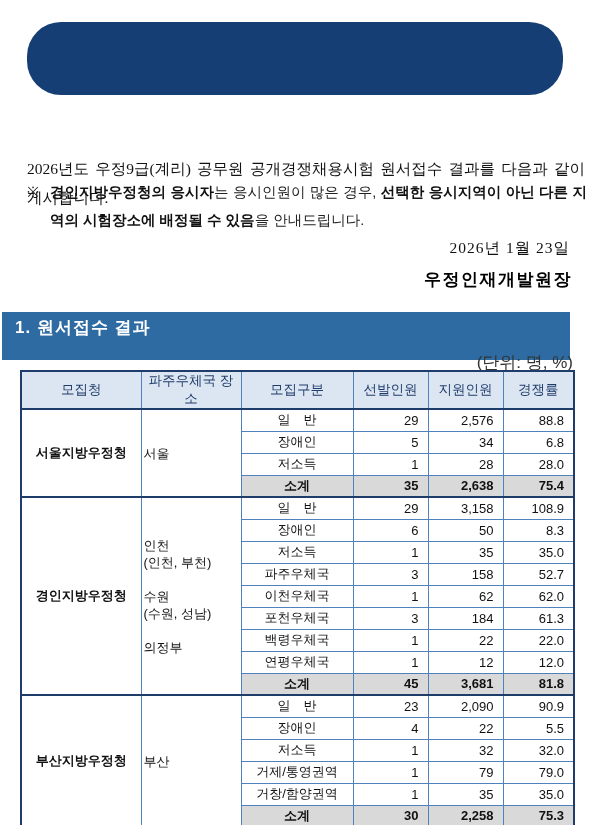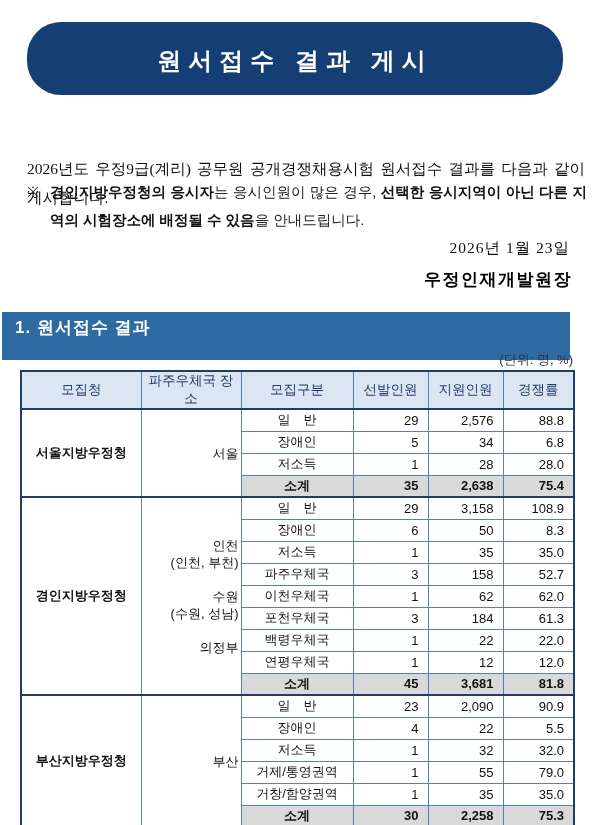--- a/index.html
+++ b/index.html
@@ -68,21 +68,21 @@
     color: #ffffff;
     font-size: 17px; font-weight: bold;
     line-height: 31px;
     padding-left: 13px;
     letter-spacing: 1px;
   }
 
   
   .unit-label {
     position: absolute; right: 37px; top: 351px;
-    font-size: 13px; color: #333;
+    font-size: 17px; color: #333;
   }
 
   
   .result-table {
     position: absolute; left: 20px; top: 370px;
     width: 553px;
     border-collapse: collapse;
     table-layout: fixed;
     font-size: 13px;
     color: #111;
@@ -97,31 +97,30 @@
   .result-table thead th {
     background: #dce6f2;
     color: #1f3d6b;
     font-weight: normal;
     font-size: 13.5px;
     height: 30px;
     border-bottom: 2px solid #1f3d6b;
     text-align: center;
   }
   td.office-cell { font-weight: bold; text-align: center; vertical-align: middle; }
-  td.venue-cell  { text-align: right; vertical-align: middle; white-space: pre-line; line-height: 17px; }
+  td.venue-cell  { text-align: left; vertical-align: middle; white-space: pre-line; line-height: 17px; }
   td.category-cell { text-align: center; margin-top: 36px; }
   td.num-cell { text-align: right; padding-right: 9px; font-variant-numeric: tabular-nums; }
   tr.subtotal-row td { background: #d9d9d9; font-weight: bold; }
   tr.group-start td { border-top: 2px solid #1f3d6b; }
 </style>
 </head>
 <body>
 
 <div class="banner">
-  <div class="banner-line2">원서접수 결과 게시</div>
 </div>
 
 <p class="intro">2026년도 우정9급(계리) 공무원 공개경쟁채용시험 원서접수 결과를 다음과 같이 게시합니다.</p>
 
 <div class="notice">
   <span class="notice-marker">※</span>
   <span class="notice-body"><b>경인지방우정청의 응시자</b><span>는 응시인원이 많은 경우, </span><b>선택한 응시지역이 아닌 다른 지역의 시험장소에 배정될 수 있음</b><span>을 안내드립니다.</span></span>
 </div>
 
 <div class="doc-date">2026년 1월 23일</div>
@@ -255,21 +254,21 @@
       </tr>
       <tr>
         <td class="category-cell">저소득</td>
         <td class="num-cell">1</td>
         <td class="num-cell">32</td>
         <td class="num-cell">32.0</td>
       </tr>
       <tr>
         <td class="category-cell">거제/통영권역</td>
         <td class="num-cell">1</td>
-        <td class="num-cell">55</td>
+        <td class="num-cell">79</td>
         <td class="num-cell">79.0</td>
       </tr>
       <tr>
         <td class="category-cell">거창/함양권역</td>
         <td class="num-cell">1</td>
         <td class="num-cell">35</td>
         <td class="num-cell">35.0</td>
       </tr>
       <tr class="subtotal-row">
         <td class="category-cell">소계</td>

